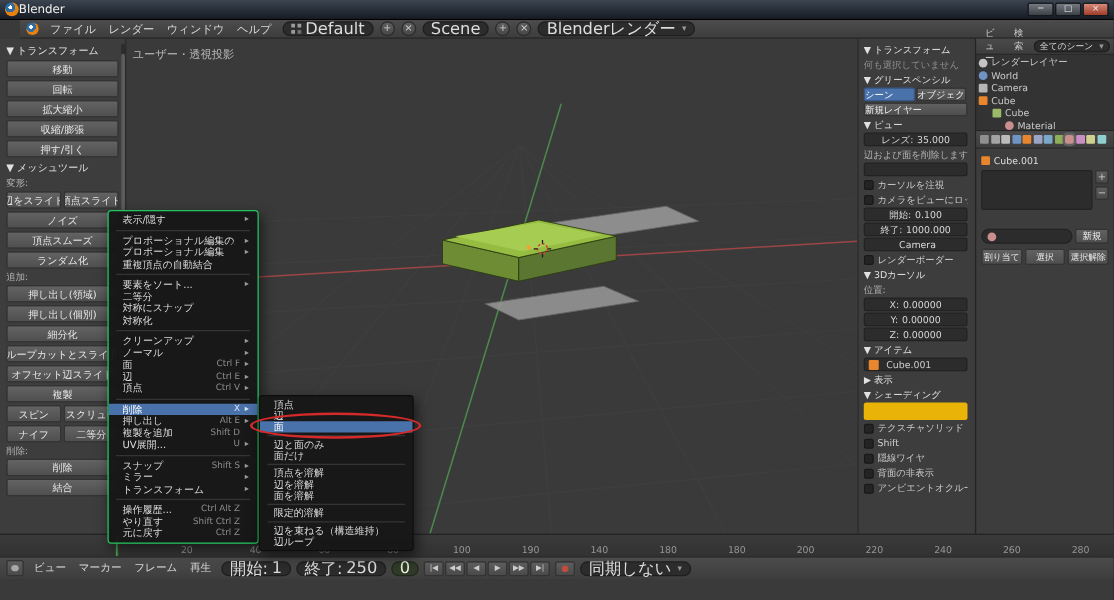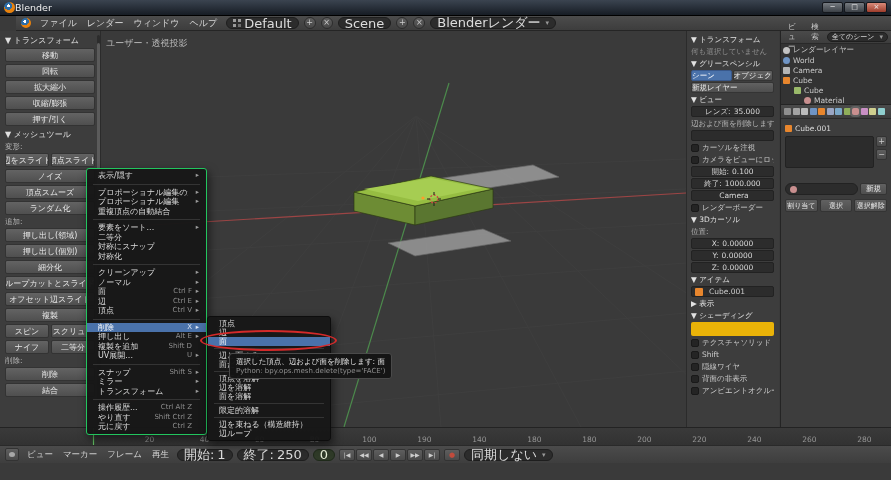--- a/index.html
+++ b/index.html
@@ -970,20 +970,16 @@
         <span class="ar"></span>
       </div>
 
       <div class="mi">
         <span class="lab">辺ループ</span>
         <span class="sc"></span>
         <span class="ar"></span>
       </div>
     </div>
 
-  <div class="tooltip">
-    <div class="tt1">選択した頂点、辺および面を削除します: 面</div>
-    <div class="tt2">Python: bpy.ops.mesh.delete(type='FACE')</div>
-  </div>
 
   <div class="annot"></div>
 
 </div>
 
 </body></html>

